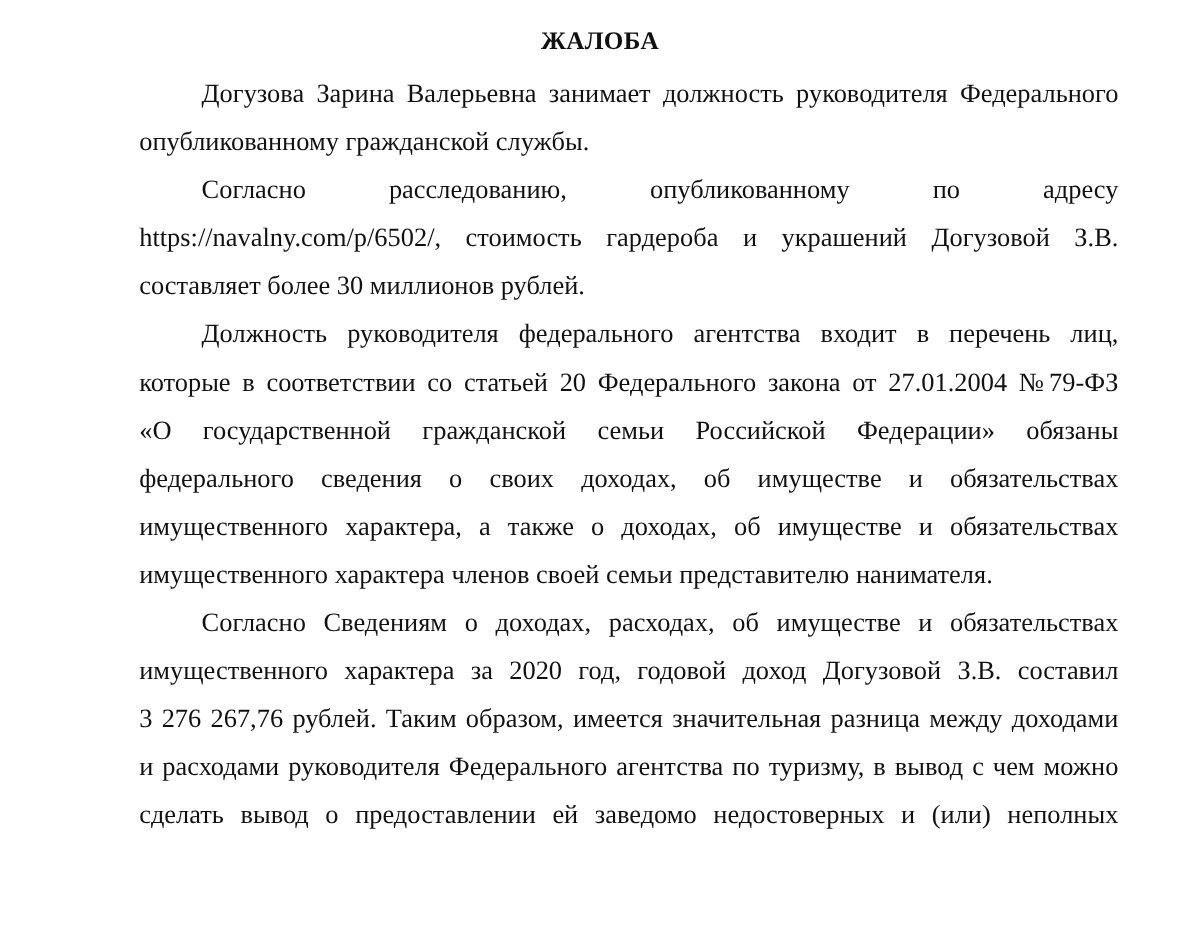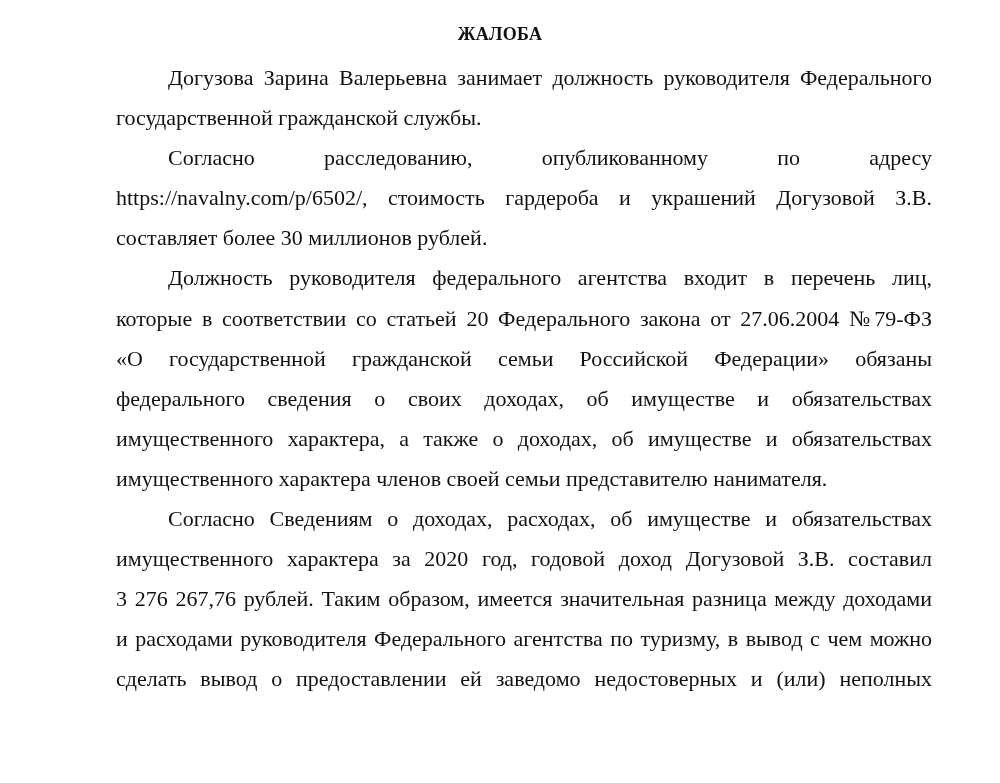--- a/index.html
+++ b/index.html
@@ -23,21 +23,21 @@
       height: 783px;
       background: #ffffff;
     }
     .title {
       position: absolute;
       left: 0;
       width: 1000px;
       top: 19px;
       text-align: center;
       font-weight: bold;
-      font-size: 18px;
+      font-size: 21px;
       line-height: 30px;
       letter-spacing: 0.3px;
     }
     .body {
       position: absolute;
       left: 88px;
       top: 60px;
       width: 844px;
     }
     .line {
@@ -65,32 +65,32 @@
 </head>
 <body>
 
 <div class="page">
   <div class="title">ЖАЛОБА</div>
 
   <div class="body">
 
     <div class="para">
       <span class="line indent">Догузова Зарина Валерьевна занимает должность руководителя Федерального</span>
-      <span class="line last">государственной гражданской службы.</span>
+      <span class="line last">опубликованному гражданской службы.</span>
     </div>
 
     <div class="para">
       <span class="line indent">Согласно расследованию, опубликованному по адресу</span>
       <span class="line">https://navalny.com/p/6502/, стоимость гардероба и украшений Догузовой З.В.</span>
       <span class="line last">составляет более 30 миллионов рублей.</span>
     </div>
 
     <div class="para">
       <span class="line indent">Должность руководителя федерального агентства входит в перечень лиц,</span>
-      <span class="line">которые в соответствии со статьей 20 Федерального закона от 27.06.2004 №79-ФЗ</span>
+      <span class="line">которые в соответствии со статьей 20 Федерального закона от 27.01.2004 №79-ФЗ</span>
       <span class="line">«О государственной гражданской семьи Российской Федерации» обязаны</span>
       <span class="line">федерального сведения о своих доходах, об имуществе и обязательствах</span>
       <span class="line">имущественного характера, а также о доходах, об имуществе и обязательствах</span>
       <span class="line last">имущественного характера членов своей семьи представителю нанимателя.</span>
     </div>
 
     <div class="para">
       <span class="line indent">Согласно Сведениям о доходах, расходах, об имуществе и обязательствах</span>
       <span class="line">имущественного характера за 2020 год, годовой доход Догузовой З.В. составил</span>
       <span class="line">3 276 267,76 рублей. Таким образом, имеется значительная разница между доходами</span>

